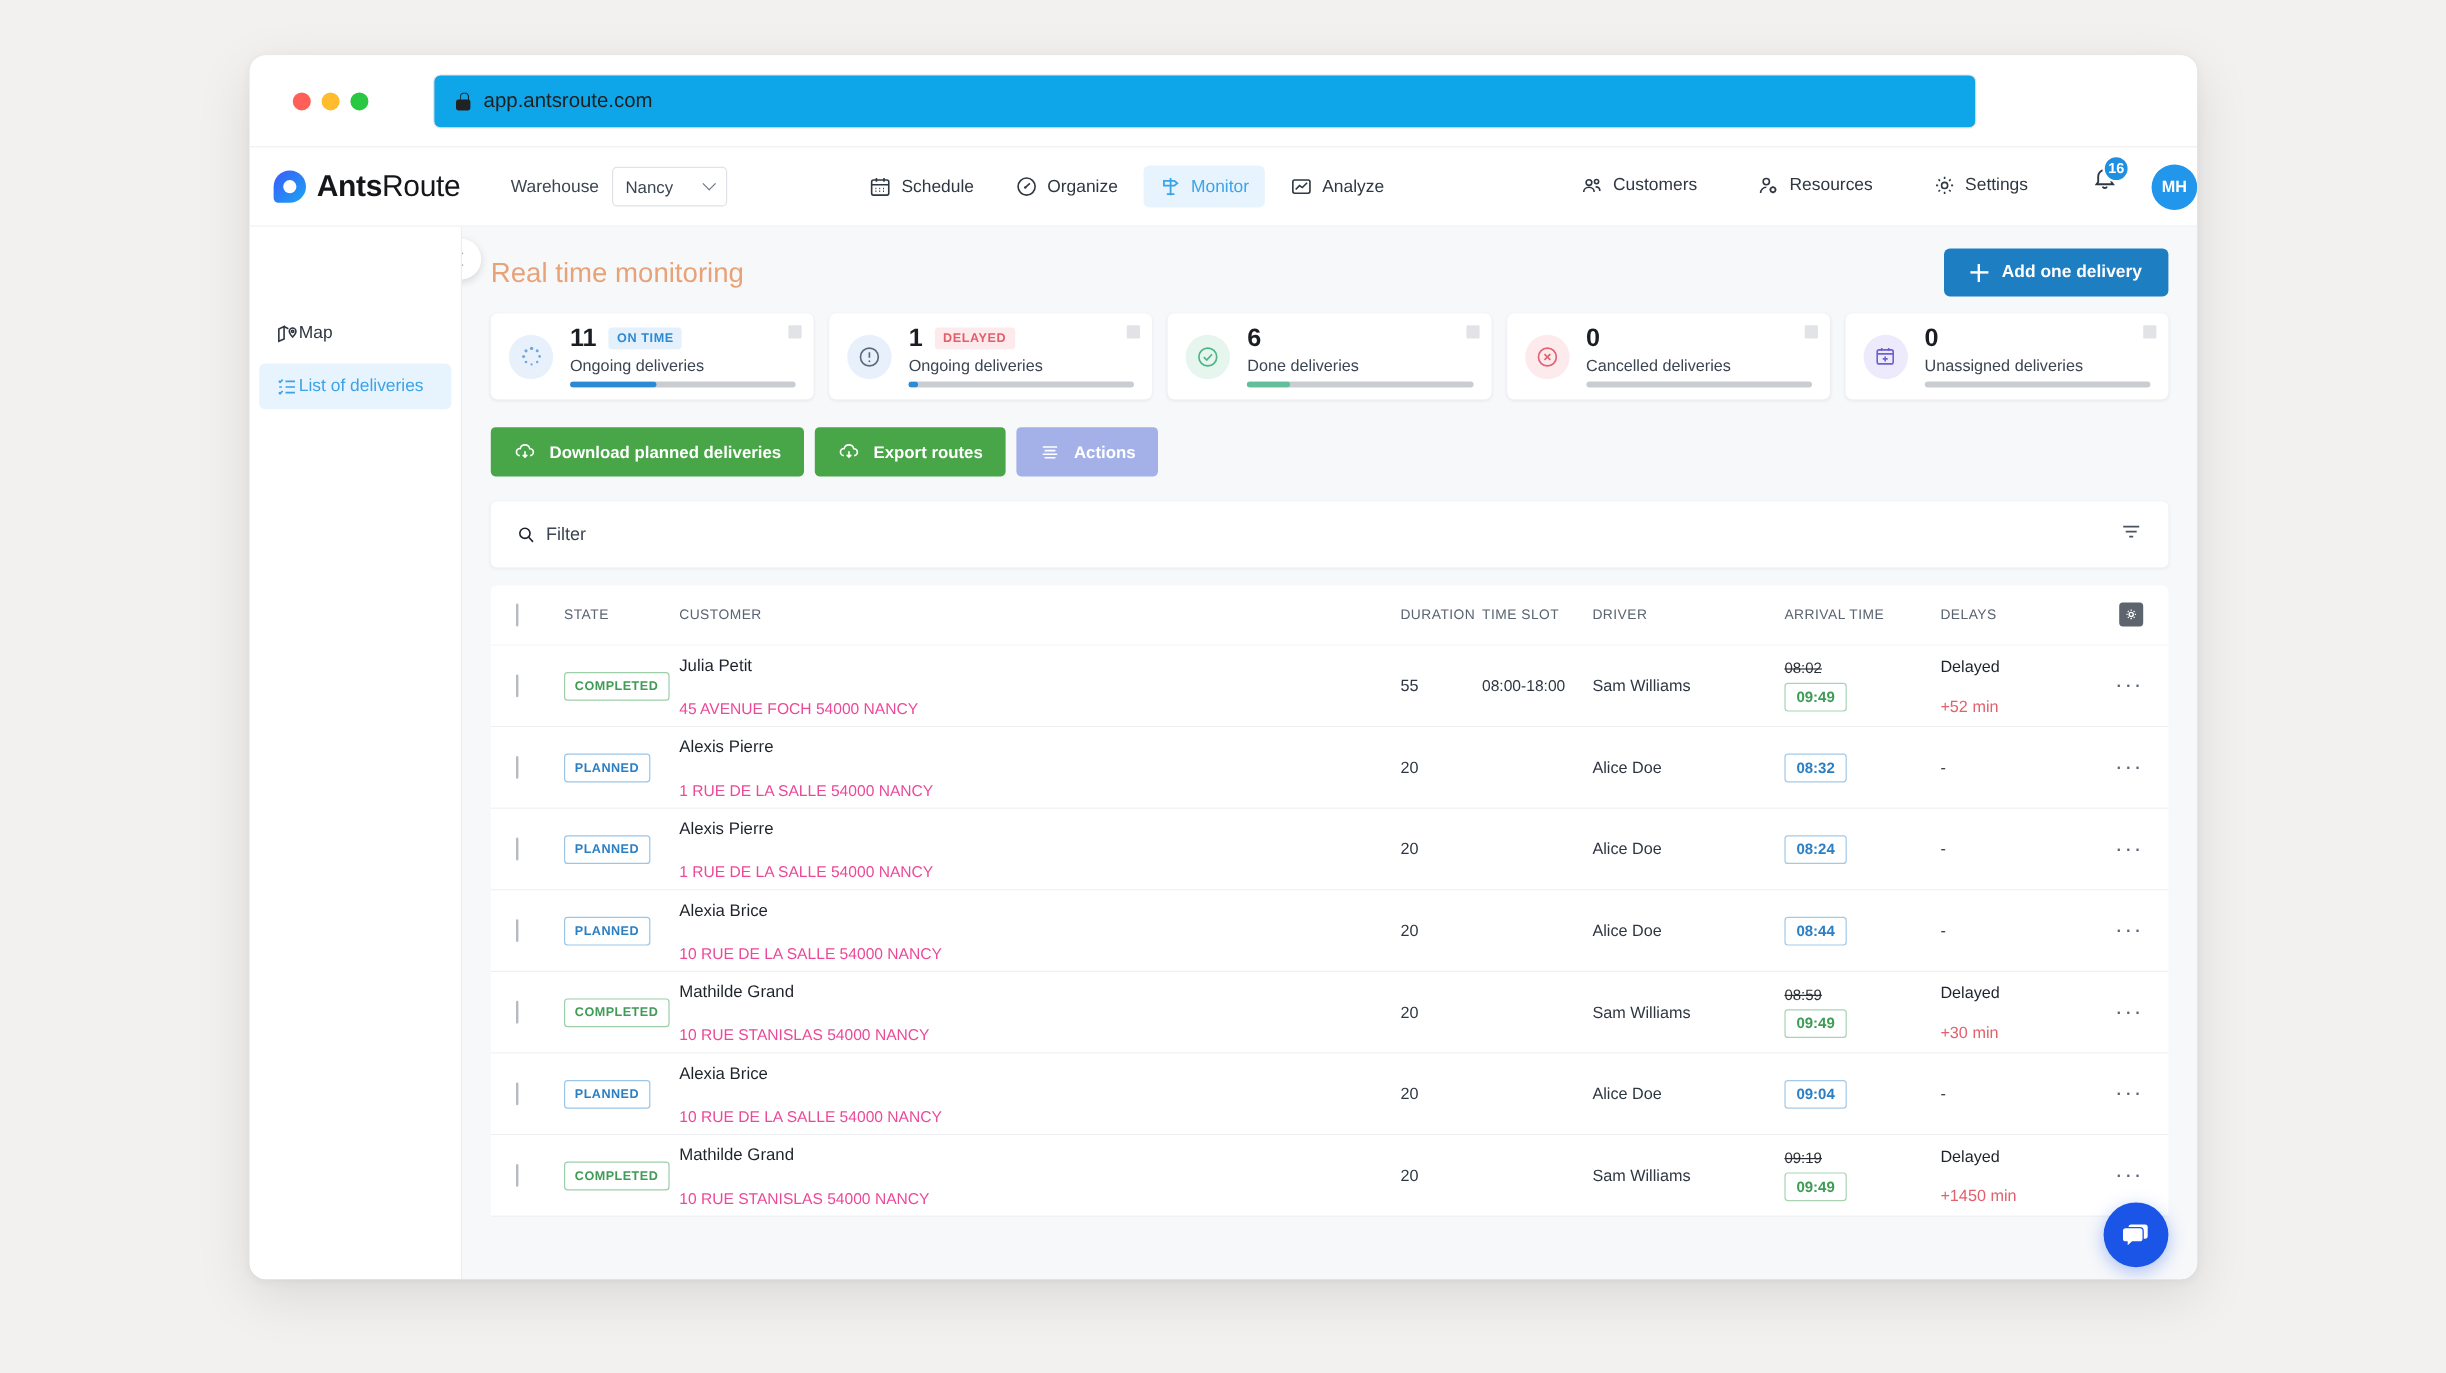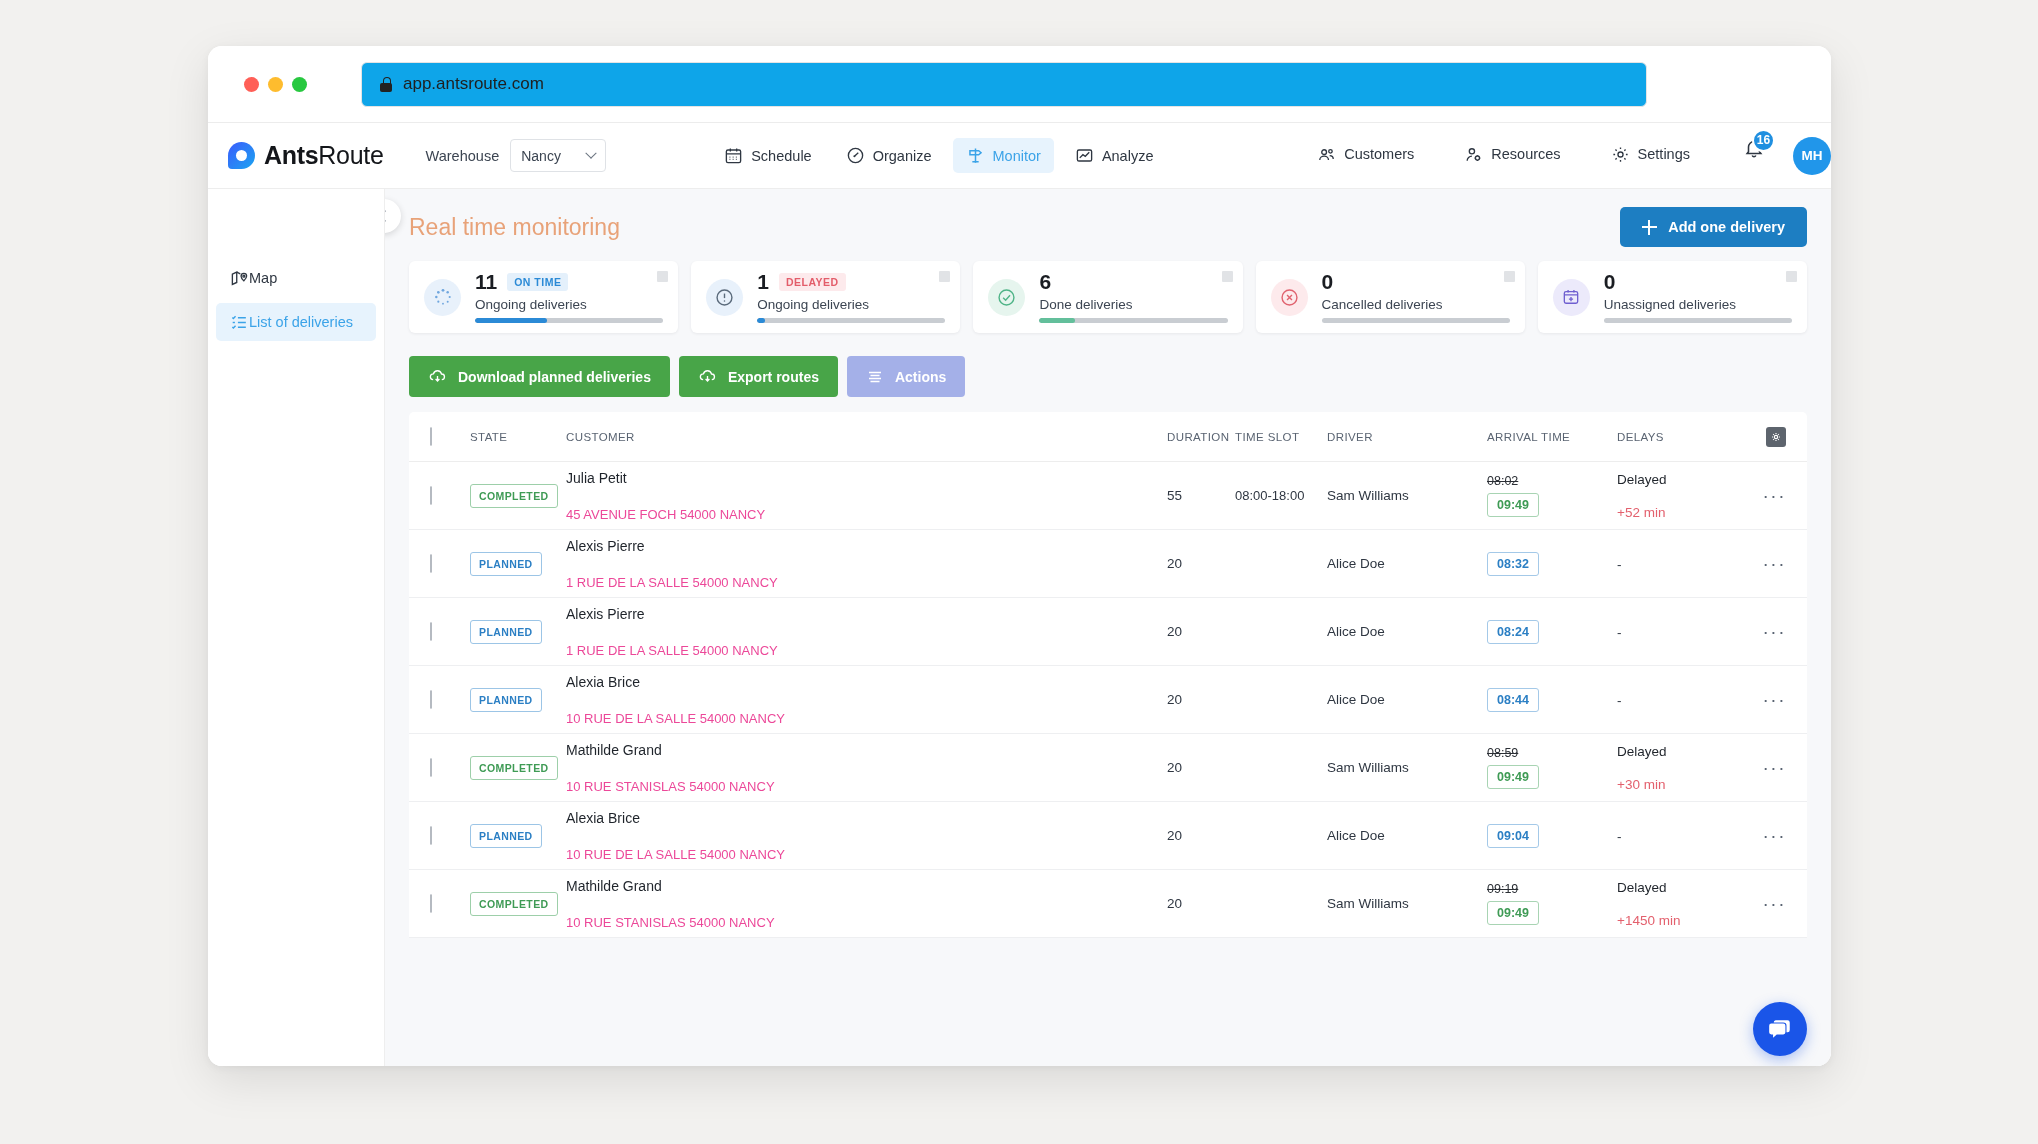--- a/index.html
+++ b/index.html
@@ -559,20 +559,34 @@
             <span>Export routes</span>
           </div>
           <div class="btn-lilac">
             <svg width="18" height="18" viewBox="0 0 24 24" fill="none" stroke="#fff" stroke-width="1.8">
               <path d="M4 6h16M6 10h12M4 14h16M6 18h12"></path>
             </svg>
             <span>Actions</span>
           </div>
         </div>
 
+        <div class="filterbar">
+          <div class="filter-left">
+            <svg width="17" height="17" viewBox="0 0 24 24" fill="none" stroke="#1f242b" stroke-width="1.9">
+              <circle cx="10.5" cy="10.5" r="6"></circle>
+                <path d="M15 15.2 20 20.5"></path>
+            </svg>
+            <span class="filter-text">Filter</span>
+          </div>
+          <div style="margin-left:auto">
+            <svg width="20" height="20" viewBox="0 0 24 24" fill="none" stroke="#4a535f" stroke-width="1.8">
+              <path d="M4 7h16M6.5 12h11M10 17h4"></path>
+            </svg>
+          </div>
+        </div>
 
         <div class="table">
           <div class="thead">
             <div class="c-check"><span class="cbox"></span></div>
             <div class="c-state th">STATE</div>
             <div class="c-cust th">CUSTOMER</div>
             <div class="c-dur th" style="font-size:11.5px;color:#5a6472">DURATION</div>
             <div class="c-slot th" style="font-size:11.5px;color:#5a6472">TIME SLOT</div>
             <div class="c-driver th" style="font-size:11.5px;color:#5a6472">DRIVER</div>
             <div class="c-arr th">ARRIVAL TIME</div>

